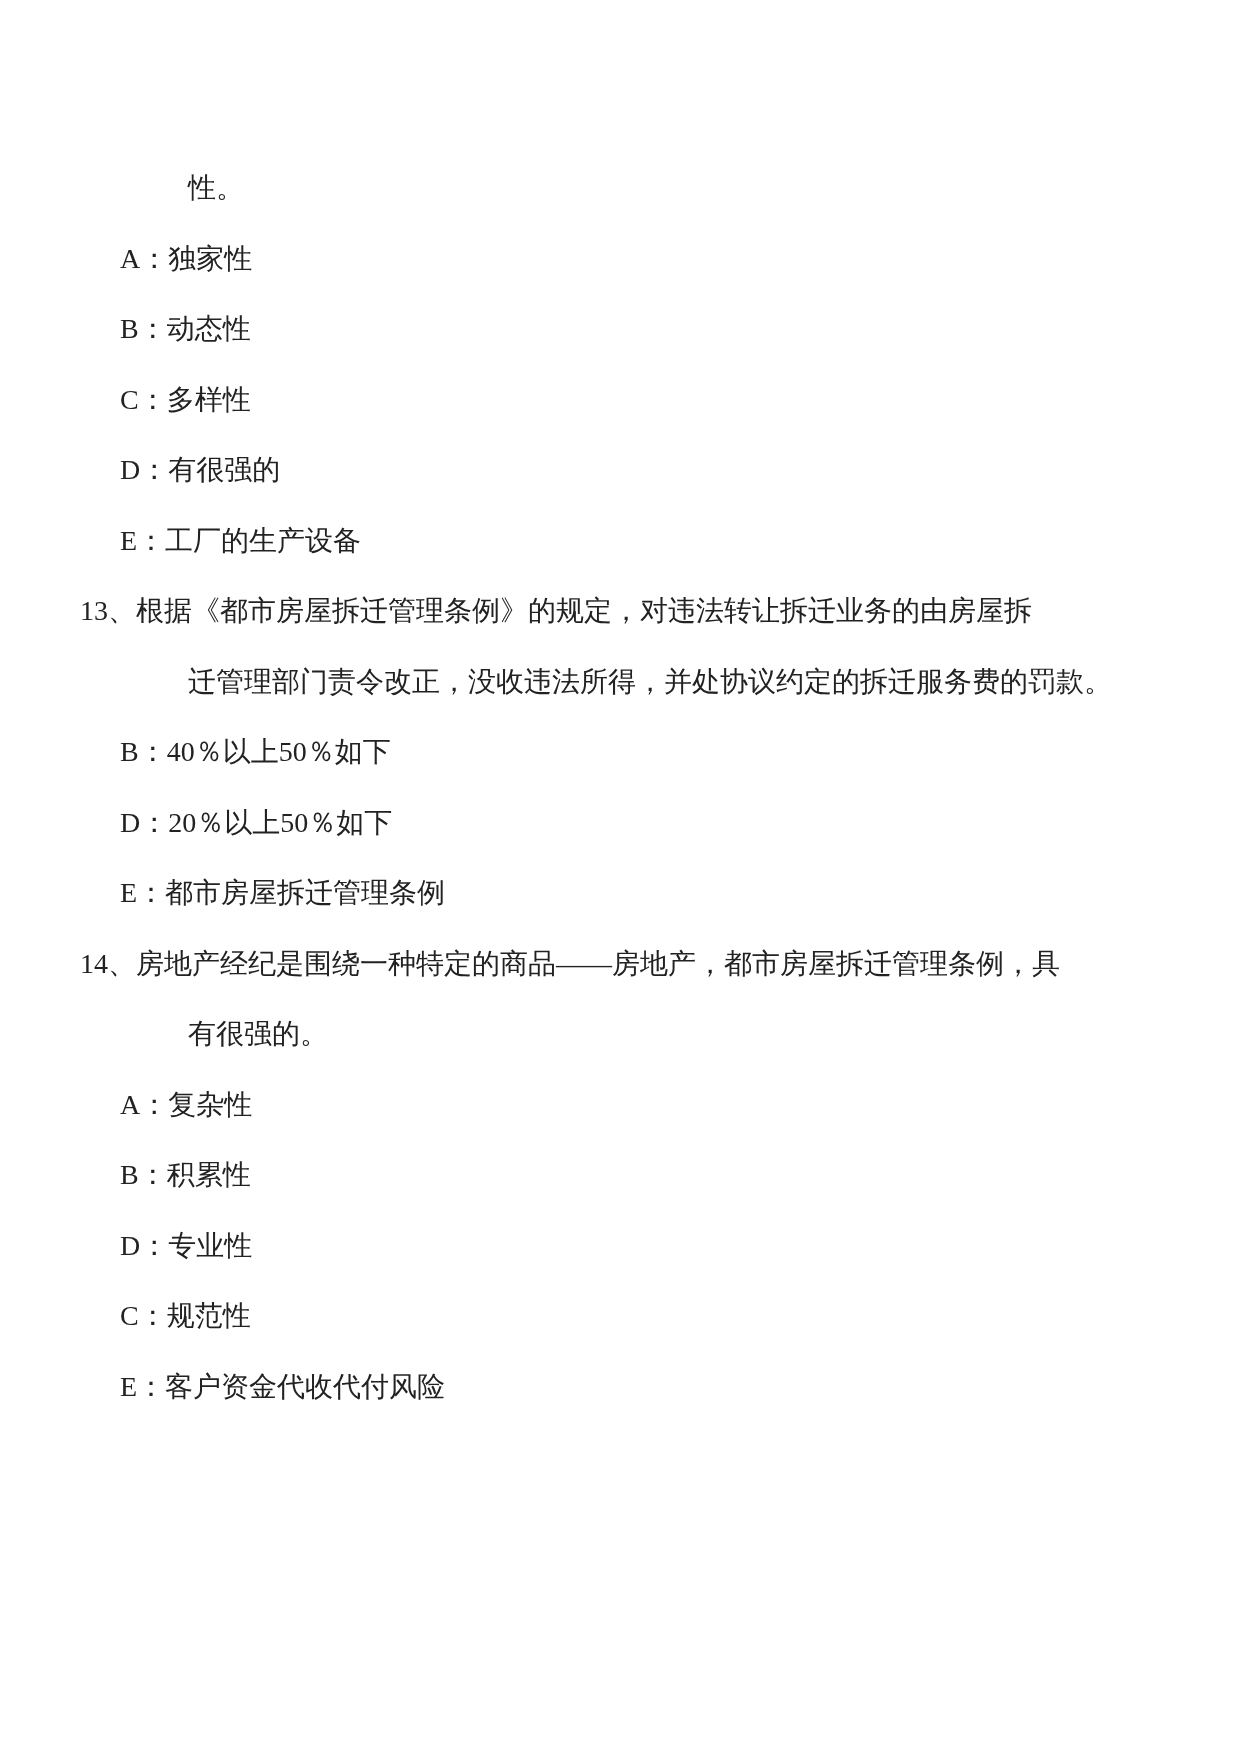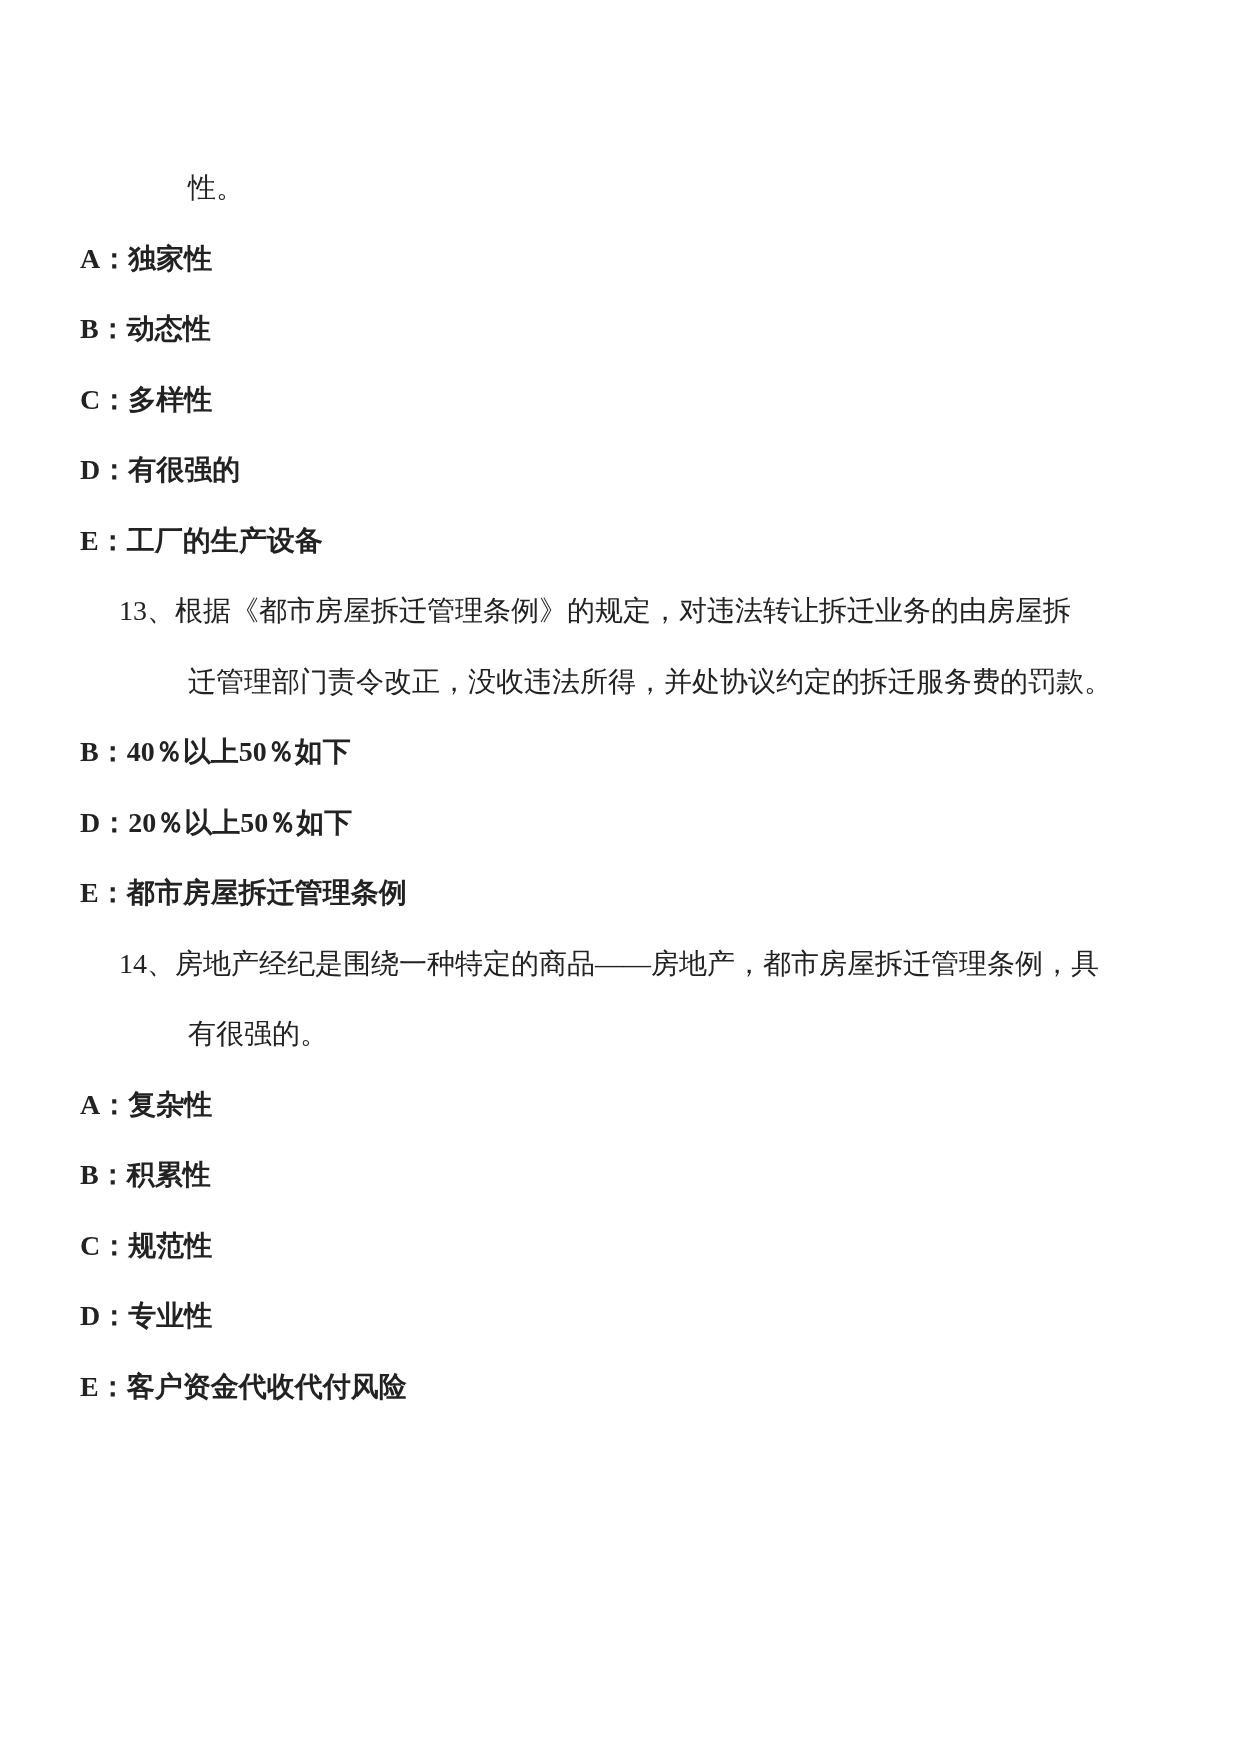--- a/index.html
+++ b/index.html
@@ -29,23 +29,23 @@
   .line {
     height: 70.5px;
     line-height: 70.5px;
     font-size: 28px;
     white-space: pre;
     letter-spacing: 0;
   }
   
   .para-line   { padding-left: 188px; }
   
-  .qnum-line   { padding-left: 119px; }
+  .qnum-line   { padding-left: 80px; }
   
-  .option-line { padding-left: 80px; font-weight: bold; }
+  .option-line { padding-left: 120px; }
 </style>
 </head>
 <body>
 
 <div class="doc-page">
 
   <div class="line para-line">性。</div>
 
   <div class="line option-line"><span>A：</span><span>独家性</span></div>
   <div class="line option-line"><span>B：</span><span>动态性</span></div>
@@ -58,17 +58,17 @@
 
   <div class="line option-line"><span>B：</span><span>40％以上50％如下</span></div>
   <div class="line option-line"><span>D：</span><span>20％以上50％如下</span></div>
   <div class="line option-line"><span>E：</span><span>都市房屋拆迁管理条例</span></div>
 
   <div class="line qnum-line"><span>14、</span><span>房地产经纪是围绕一种特定的商品——房地产，都市房屋拆迁管理条例，具</span></div>
   <div class="line para-line">有很强的。</div>
 
   <div class="line option-line"><span>A：</span><span>复杂性</span></div>
   <div class="line option-line"><span>B：</span><span>积累性</span></div>
+  <div class="line option-line"><span>D：</span><span>专业性</span></div>
   <div class="line option-line"><span>C：</span><span>规范性</span></div>
-  <div class="line option-line"><span>D：</span><span>专业性</span></div>
   <div class="line option-line"><span>E：</span><span>客户资金代收代付风险</span></div>
 
 </div>
 
 </body></html>

